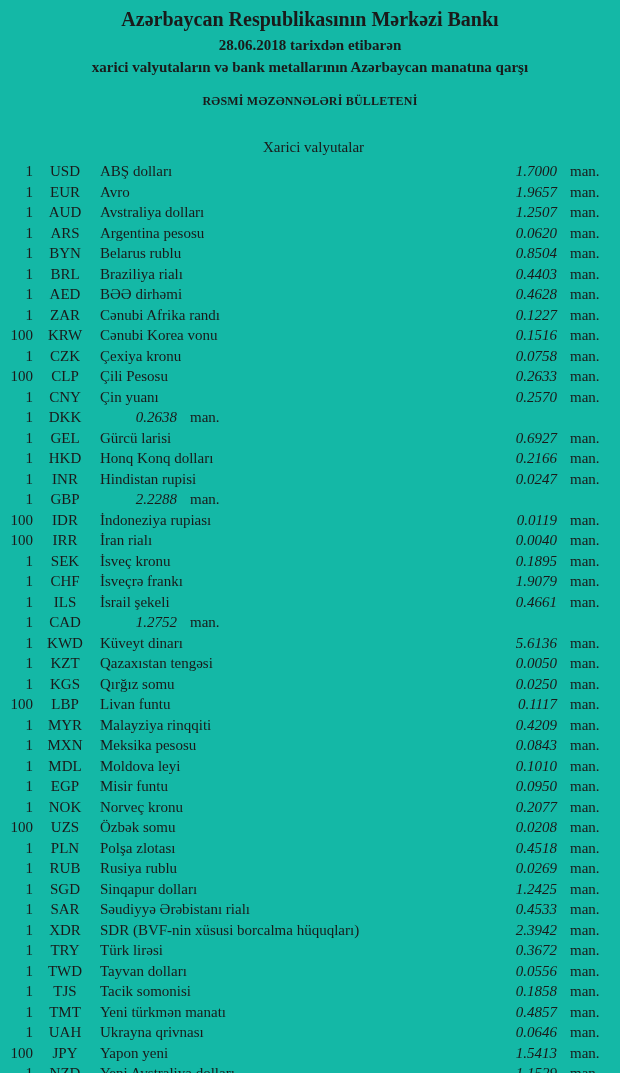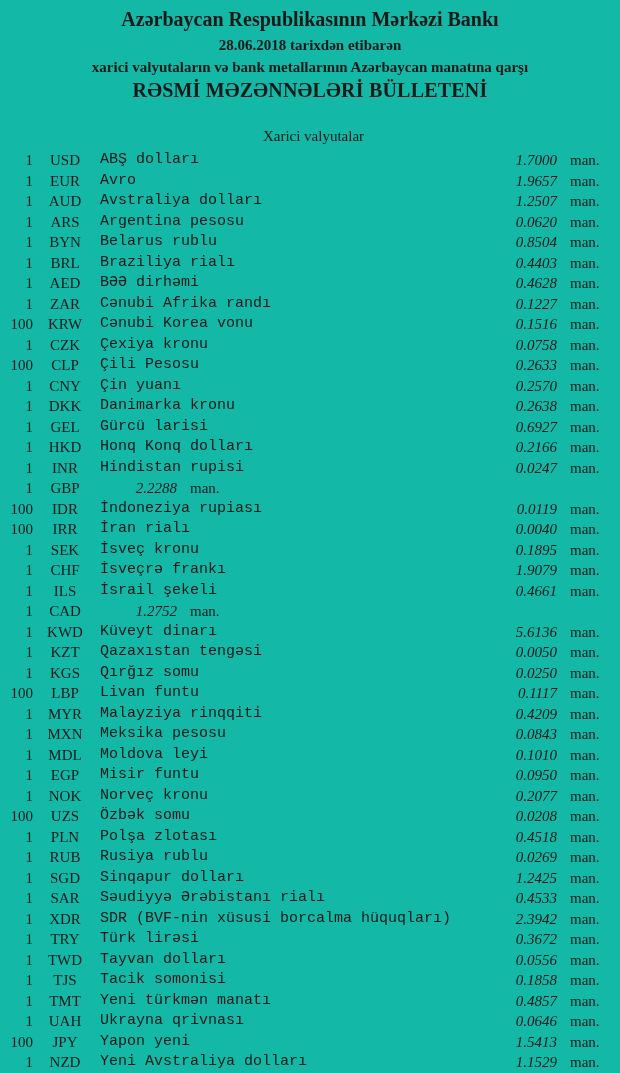--- a/index.html
+++ b/index.html
@@ -35,24 +35,24 @@
     line-height: 19px;
     margin-top: 5px;
   }
   .subtitle {
     font-size: 15px;
     font-weight: bold;
     line-height: 19px;
     margin-top: 3px;
   }
   .bulletin-title {
-    font-size: 20px;
+    font-size: 12px;
     font-weight: bold;
     line-height: 20px;
-    margin-top: 3px;
+    margin-top: 14px;
     letter-spacing: 0.2px;
   }
   .section-title {
     text-align: center;
     font-size: 15px;
     font-weight: normal;
     line-height: 19px;
     margin-top: 27px;
     margin-left: 7px;
   }
@@ -73,21 +73,20 @@
   }
   .code {
     width: 64px;
     text-align: center;
     flex: 0 0 auto;
   }
   .name {
     flex: 1 1 auto;
     padding-left: 3px;
     overflow: hidden;
-    font-family: Liberation Mono, monospace;
   }
   .rate {
     width: 80px;
     text-align: right;
     font-weight: normal;
     font-style: italic;
     flex: 0 0 auto;
   }
   .unit {
     width: 50px;
@@ -189,21 +188,20 @@
       <div class="row">
         <span class="qty">1</span>
         <span class="code">CNY</span>
         <span class="name">Çin yuanı</span>
         <span class="rate">0.2570</span>
         <span class="unit">man.</span>
       </div>
       <div class="row">
         <span class="qty">1</span>
         <span class="code">DKK</span>
-        <span class="name">Danimarka kronu</span>
         <span class="rate">0.2638</span>
         <span class="unit">man.</span>
       </div>
       <div class="row">
         <span class="qty">1</span>
         <span class="code">GEL</span>
         <span class="name">Gürcü larisi</span>
         <span class="rate">0.6927</span>
         <span class="unit">man.</span>
       </div>

